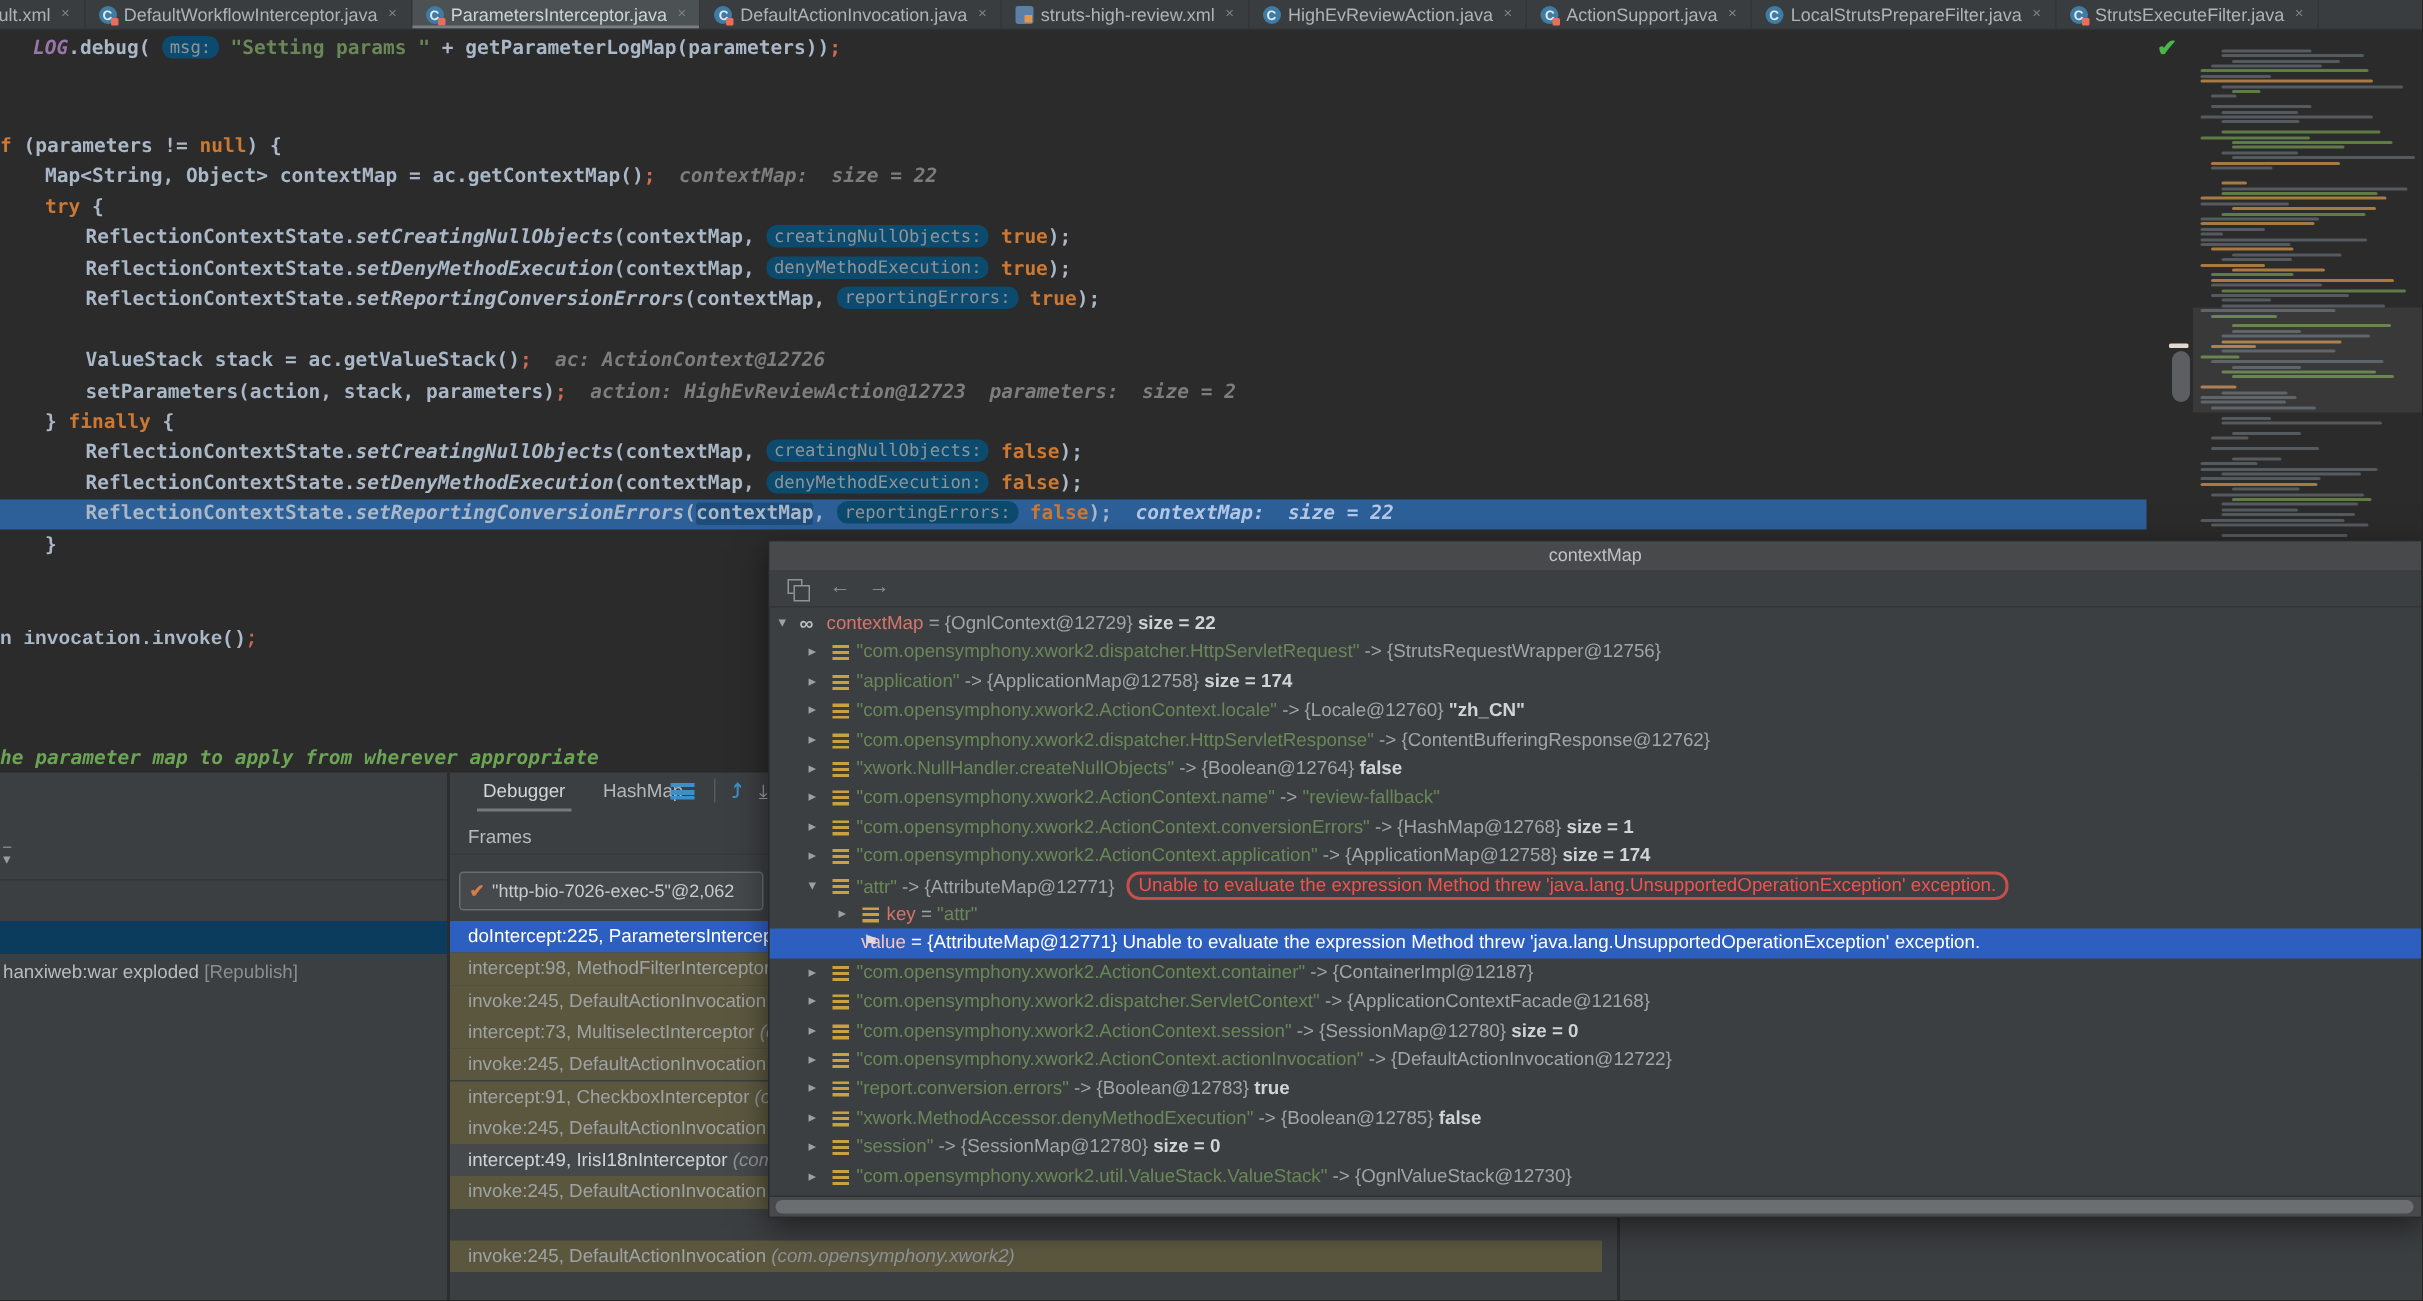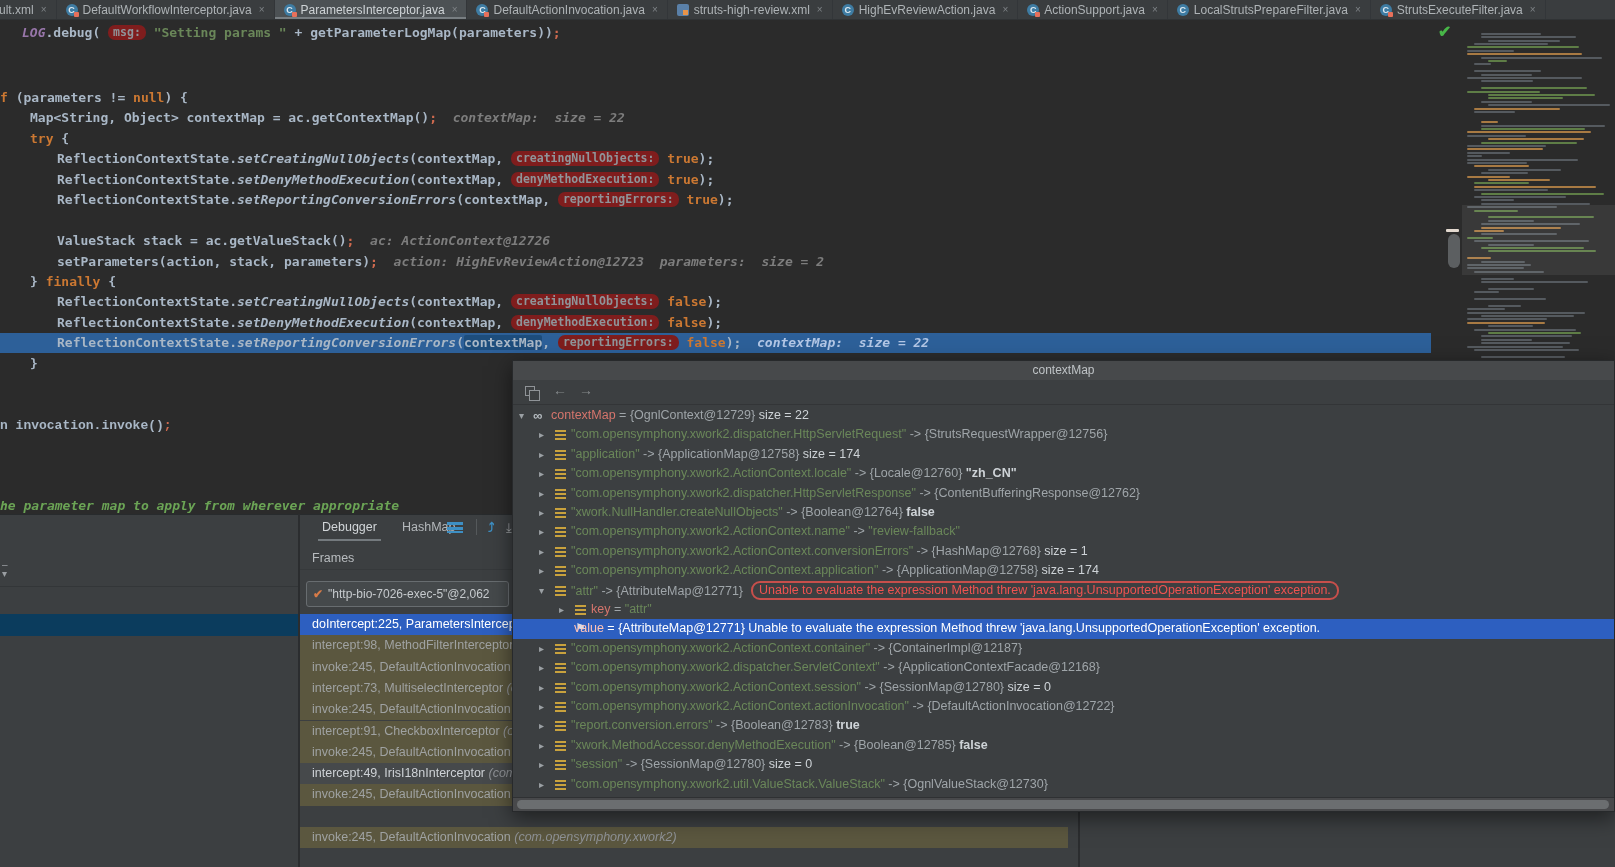--- a/index.html
+++ b/index.html
@@ -30,22 +30,22 @@
   .tab.cut{margin-left:-10px}
 
   
   #editor{position:absolute;left:0;top:20px;width:1462px;height:494px}
   #exec-line{position:absolute;left:0;top:313px;width:1431px;height:20px;background:var(--exec-blue)}
   .cl{position:absolute;white-space:pre;font-family:"DejaVu Sans Mono",monospace;font-size:13px;
     line-height:20px;font-weight:700;color:var(--plain)}
   .c-k{color:var(--kw)} .c-p{color:var(--plain)} .c-s{color:var(--green)}
   .c-f{color:#9876aa;font-style:italic} .c-m{font-style:italic}
   .c-r{color:#cf6a4f}
-  .c-h{display:inline-block;background:#7f1d1d;color:#8f9499;border-radius:7px;padding:0 5px;
-    font-weight:700;font-size:11.5px;line-height:15px;vertical-align:1px}
+  .c-h{display:inline-block;background:#0c4a6e;color:#8f9499;border-radius:7px;padding:0 5px;
+    font-weight:400;font-size:11.5px;line-height:15px;vertical-align:1px}
   .c-d{color:#7d7d7d;font-style:italic;font-weight:700}
   .c-D{color:#b3c7e6;font-style:italic;font-weight:700}
   .c-c{color:var(--cmt);font-style:italic}
   .c-t{background:#1d4d7d;border-radius:2px}
 
   
   #gutter-check{position:absolute;left:1438px;top:22px;color:#48b648;font-size:16px;font-weight:bold}
   #gutter-tick{position:absolute;left:1446px;top:229px;width:13px;height:3px;background:#e3d9cf;border-radius:1px}
   #gutter-thumb{position:absolute;left:1448px;top:234px;width:12px;height:34px;background:#5c5f61;border-radius:6px}
   #minimap{position:absolute;left:1462px;top:20px;width:153px;height:340px;overflow:hidden}
@@ -97,21 +97,21 @@
   .pt-arrow{position:absolute;top:2px;color:#85898c;font-size:14px}
   #popup-tree{position:absolute;left:0;top:44px;width:1101px;height:394px;overflow:hidden}
   .prow{position:absolute;left:0;width:1101px;height:19.4px;line-height:19.4px;font-size:12.5px;white-space:nowrap}
   .prow.sel{background:var(--sel-blue)}
   .pchev{position:absolute;color:#9ba0a4;font-size:10px}
   .picon{position:absolute;top:5px;width:11px;height:10px}
   .picon.bars{background:linear-gradient(to bottom,var(--iconyellow) 0 2px,transparent 2px 4px,var(--iconyellow) 4px 6px,transparent 6px 8px,var(--iconyellow) 8px 10px)}
   .picon.watch{background:none;top:0;height:19px;line-height:19px;color:#b9bfc4;font-size:13px;font-weight:bold;width:auto}
   .picon.flag{background:none;top:0;height:19px;line-height:19px;color:#d7dde8;font-size:12px;width:auto}
   .ptext{position:absolute;top:0}
-  .p-n{color:var(--salmon)} .p-g{color:var(--gray)} .p-z{color:var(--lite);font-weight:400}
+  .p-n{color:var(--salmon)} .p-g{color:var(--gray)} .p-z{color:var(--lite);font-weight:700}
   .p-q{color:var(--green)} .p-b{color:var(--lite);font-weight:600}
   .p-ns{color:#ffc4b8} .p-w{color:#fff}
   .p-e{display:inline-block;border:2px solid var(--err-border);border-radius:9px;padding:0 6px;margin-left:8px;
     color:var(--err-red);line-height:15px;vertical-align:1px}
   #popup-hscroll{position:absolute;left:0;bottom:0;width:1101px;height:14px;background:#48494b;border-top:1px solid #2f3133}
   #popup-hscroll .pill{position:absolute;left:4px;top:2px;width:1092px;height:9px;background:#6b6e70;border-radius:5px}
 </style>
 </head>
 <body>
 
@@ -277,20 +277,21 @@
       <div class="mmbar" style="background: rgba(120, 130, 138, 0.55); left: 19px; top: 335.8px; width: 83.9719px;"></div>
     </div>
   <div id="minimap-viewport"></div>
 
   <div id="debugger"></div>
   <div id="lp-sep"></div>
   <div id="vp-sep"></div>
   <div id="lp-icon">–<br>▾</div>
   <div id="lp-line"></div>
   <div id="lp-navy"></div>
+  <div id="lp-art"><span>hanxiweb:war exploded</span> <span class="repub">[Republish]</span></div>
 
   <div class="dbg-tab on" style="left:322px">Debugger</div>
   <div class="dbg-tab" style="left:402px">HashMap</div>
   <div id="dbg-ham"></div>
   <div id="dbg-sep1"></div>
   <div id="dbg-ic2">⤴</div>
   <div id="dbg-ic3">⤓</div>
   <div id="frames-hd">Frames</div>
   <div id="thread"><span class="chk">✔</span><span>"http-bio-7026-exec-5"@2,062</span></div>
   <div id="frames">

